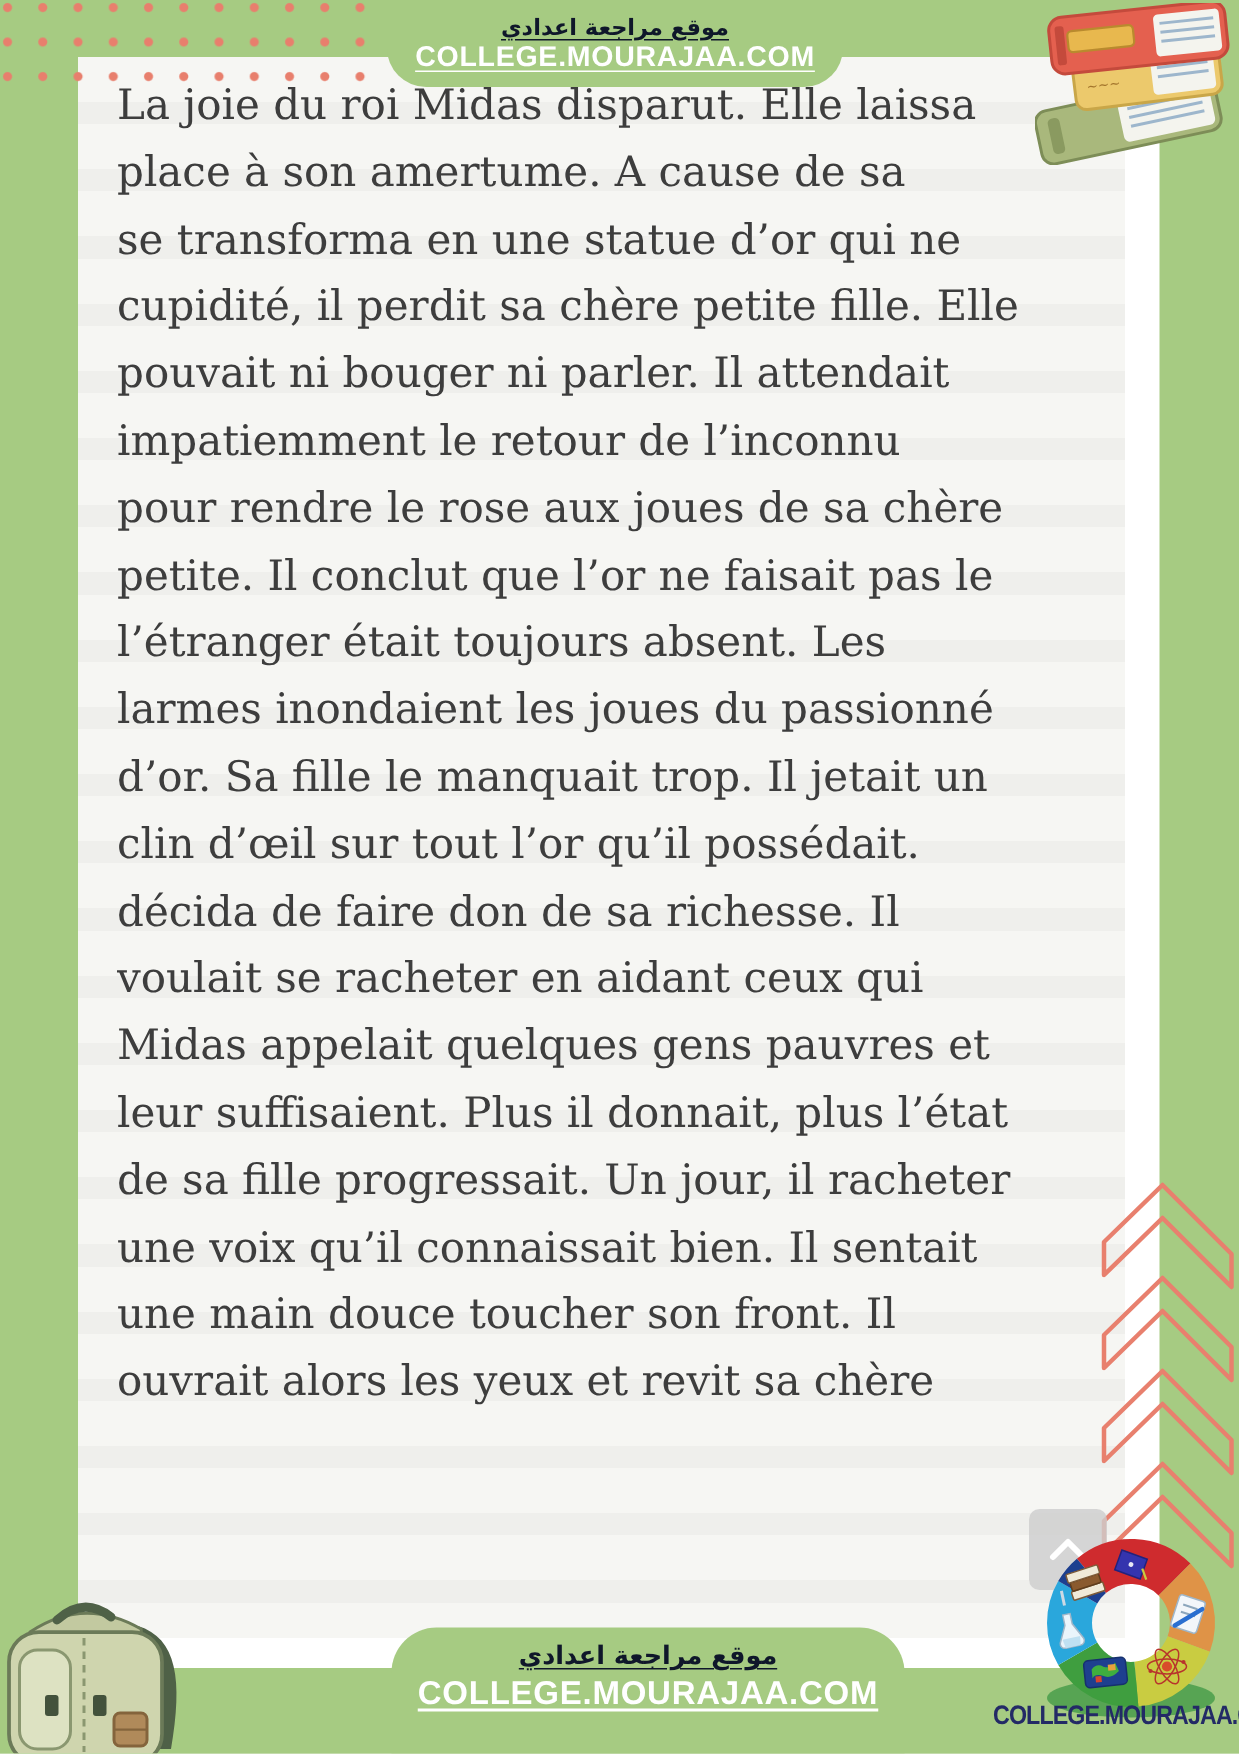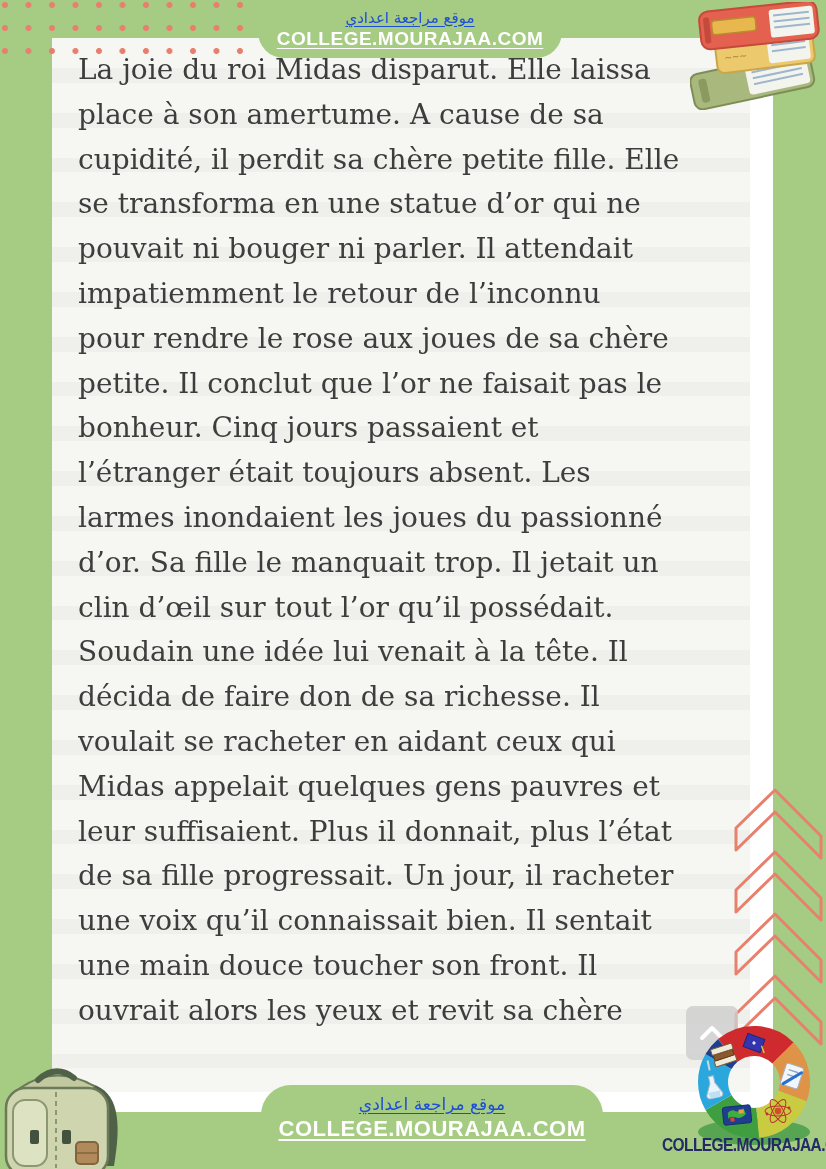--- a/index.html
+++ b/index.html
@@ -28,21 +28,21 @@
   .story .line{white-space:nowrap;}
   
   .band-top{position:absolute;left:0;top:0;width:826px;height:38px;background:#a6cb82;}
   .bubble-top{
     position:absolute;left:258px;top:0;width:304px;height:58px;
     background:#a6cb82;border-radius:0 0 26px 26px;
     display:flex;flex-direction:column;align-items:center;justify-content:center;
     gap:1px;z-index:5;
   }
   .ar-title{
-    color:#1d4ed8;font-weight:normal;font-size:15px;
+    color:#0f172a;font-weight:bold;font-size:15px;
     font-family:"DejaVu Sans",sans-serif;
     text-decoration:underline;text-underline-offset:3px;text-align:right;
   }
   .url-title{
     color:#ffffff;font-weight:bold;font-size:19px;letter-spacing:.5px;
     text-decoration:underline;text-underline-offset:3px;
   }
   
   .band-bottom{position:absolute;left:0;top:1112px;width:826px;height:57px;background:#a6cb82;z-index:4;}
   .bubble-bottom{
@@ -79,32 +79,30 @@
   .backpack{position:absolute;left:0;top:1058px;z-index:10;}
 </style>
 </head>
 <body>
 
 <div class="page">
   <div class="reader">
     <div class="story">
         <div class="line">La joie du roi Midas disparut. Elle laissa</div>
         <div class="line">place à son amertume. A cause de sa</div>
+        <div class="line">se transforma en une statue d’or qui ne</div>
         <div class="line">cupidité, il perdit sa chère petite fille. Elle</div>
-        <div class="line">se transforma en une statue d’or qui ne</div>
         <div class="line">pouvait ni bouger ni parler. Il attendait</div>
         <div class="line">impatiemment le retour de l’inconnu</div>
         <div class="line">pour rendre le rose aux joues de sa chère</div>
         <div class="line">petite. Il conclut que l’or ne faisait pas le</div>
-        <div class="line">bonheur. Cinq jours passaient et</div>
         <div class="line">l’étranger était toujours absent. Les</div>
         <div class="line">larmes inondaient les joues du passionné</div>
         <div class="line">d’or. Sa fille le manquait trop. Il jetait un</div>
         <div class="line">clin d’œil sur tout l’or qu’il possédait.</div>
-        <div class="line">Soudain une idée lui venait à la tête. Il</div>
         <div class="line">décida de faire don de sa richesse. Il</div>
         <div class="line">voulait se racheter en aidant ceux qui</div>
         <div class="line">Midas appelait quelques gens pauvres et</div>
         <div class="line">leur suffisaient. Plus il donnait, plus l’état</div>
         <div class="line">de sa fille progressait. Un jour, il racheter</div>
         <div class="line">une voix qu’il connaissait bien. Il sentait</div>
         <div class="line">une main douce toucher son front. Il</div>
         <div class="line">ouvrait alors les yeux et revit sa chère</div>
       </div>
   </div>

